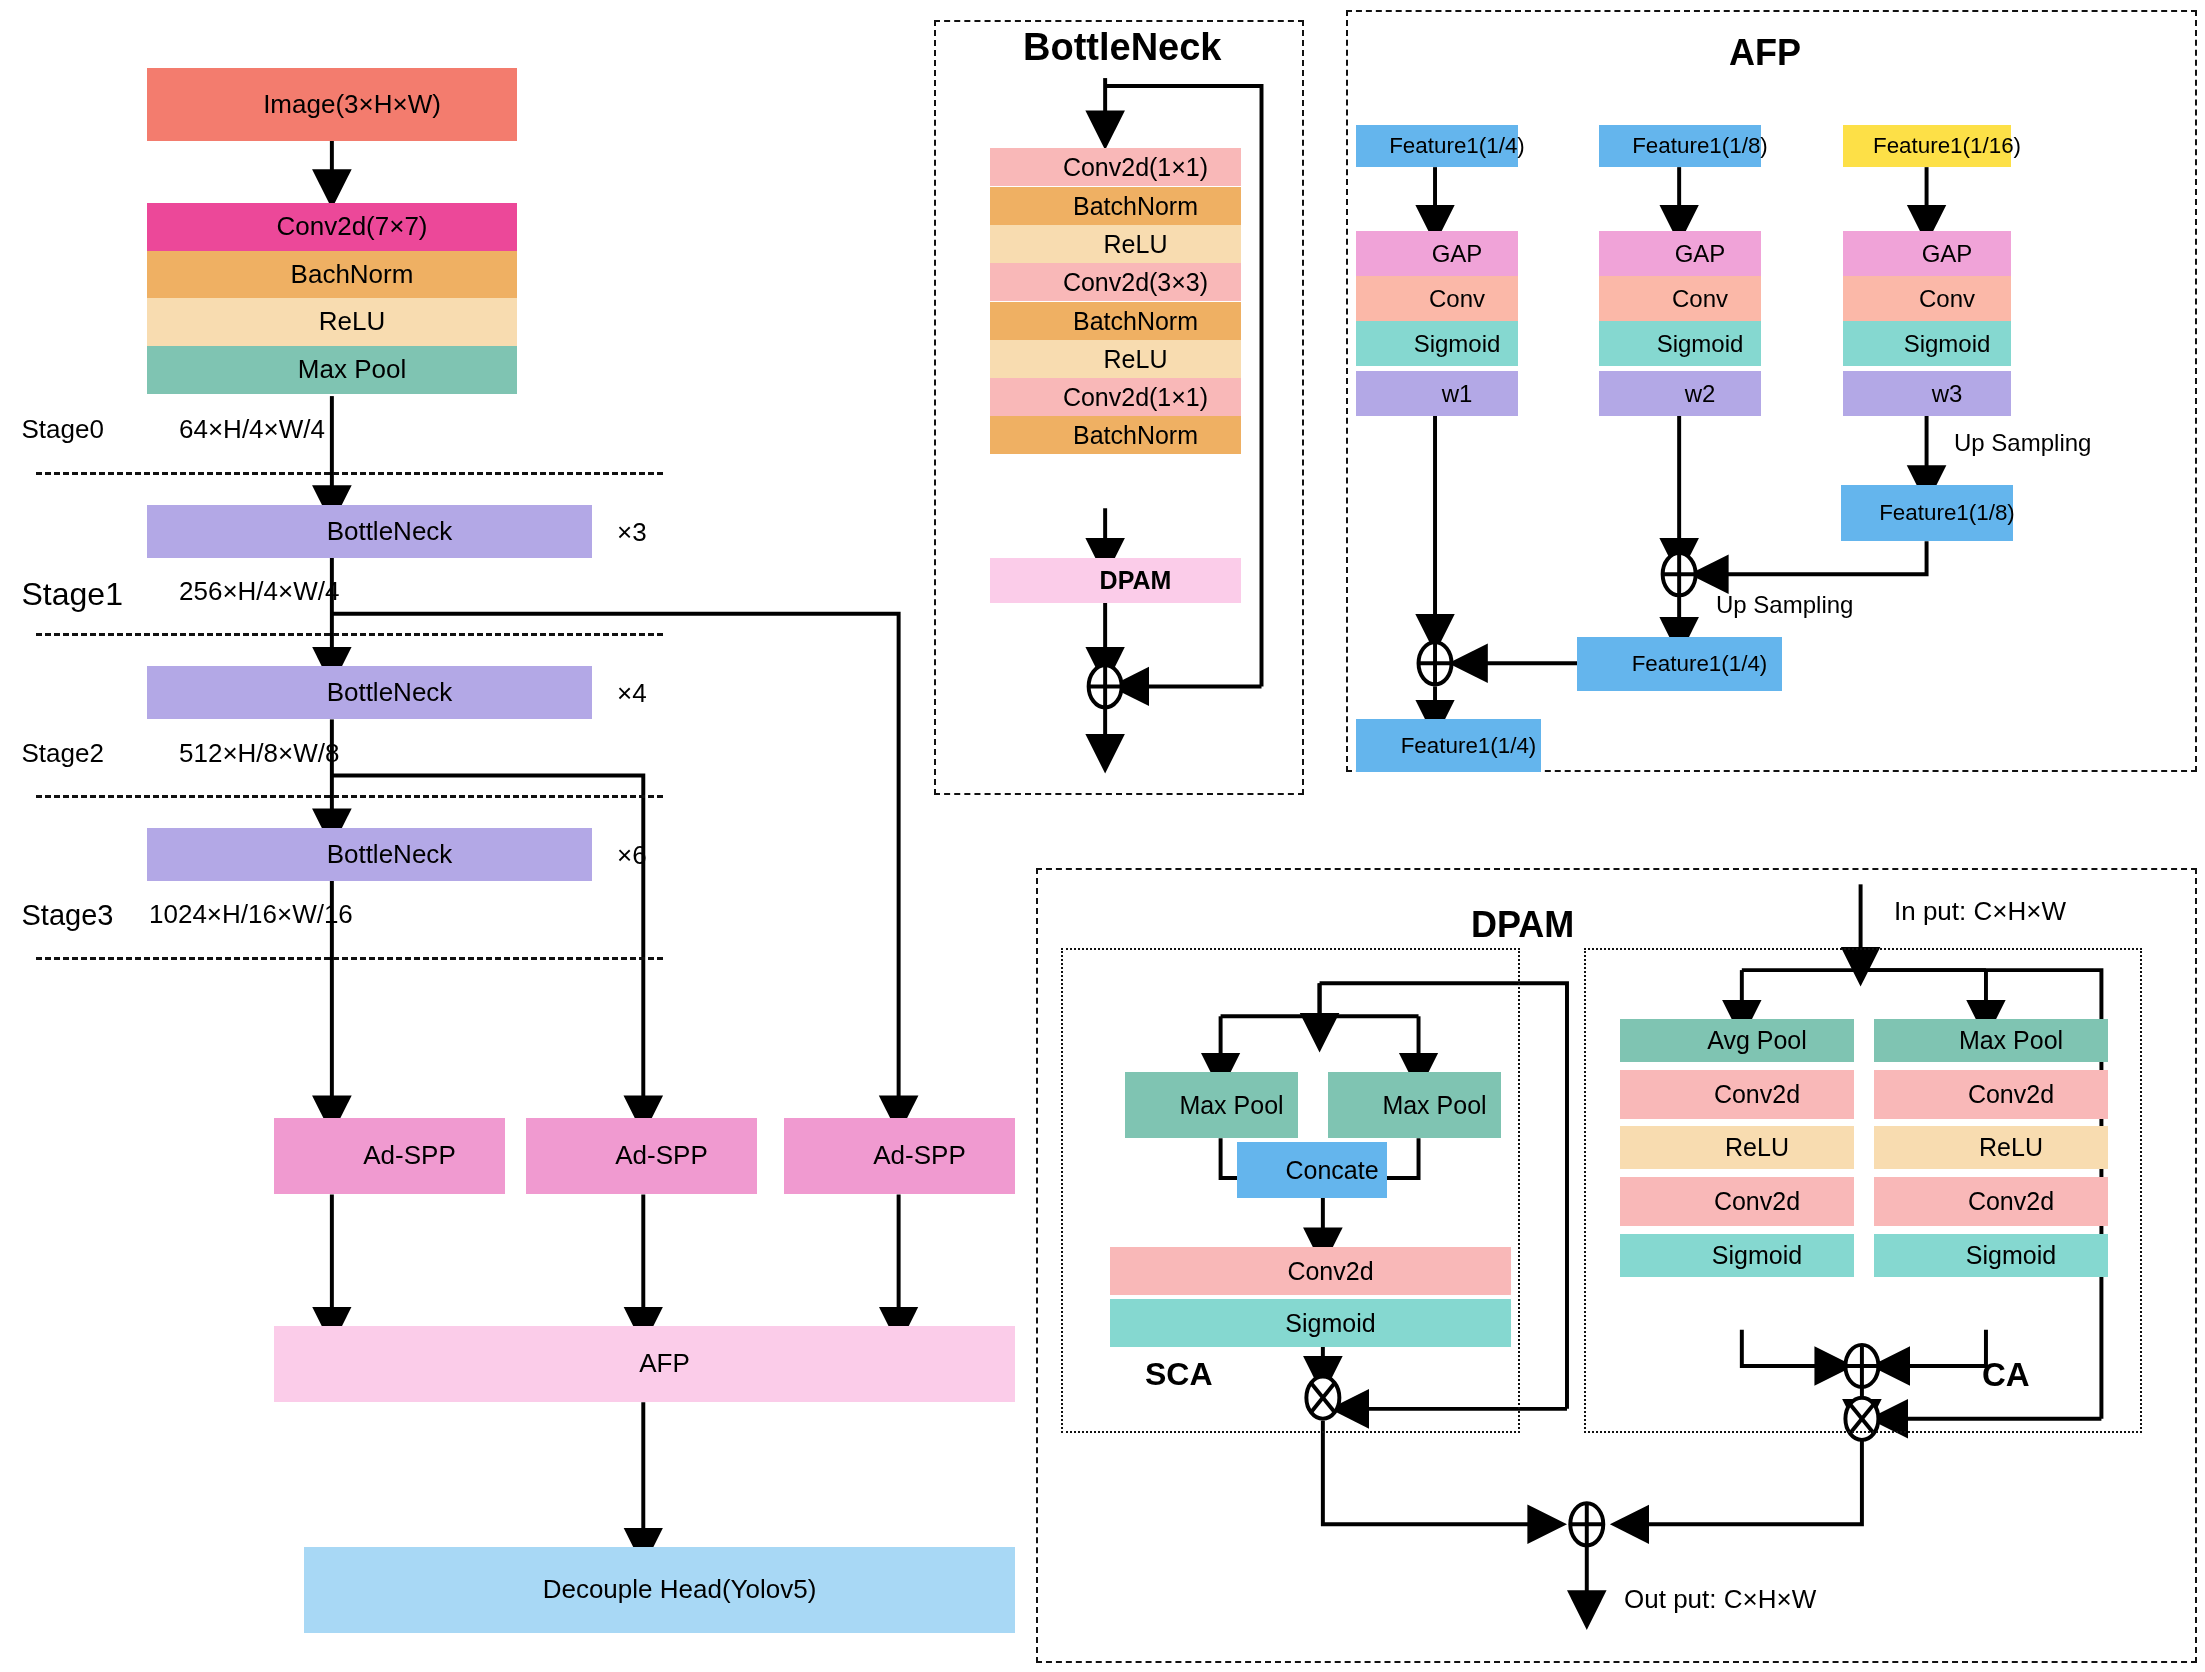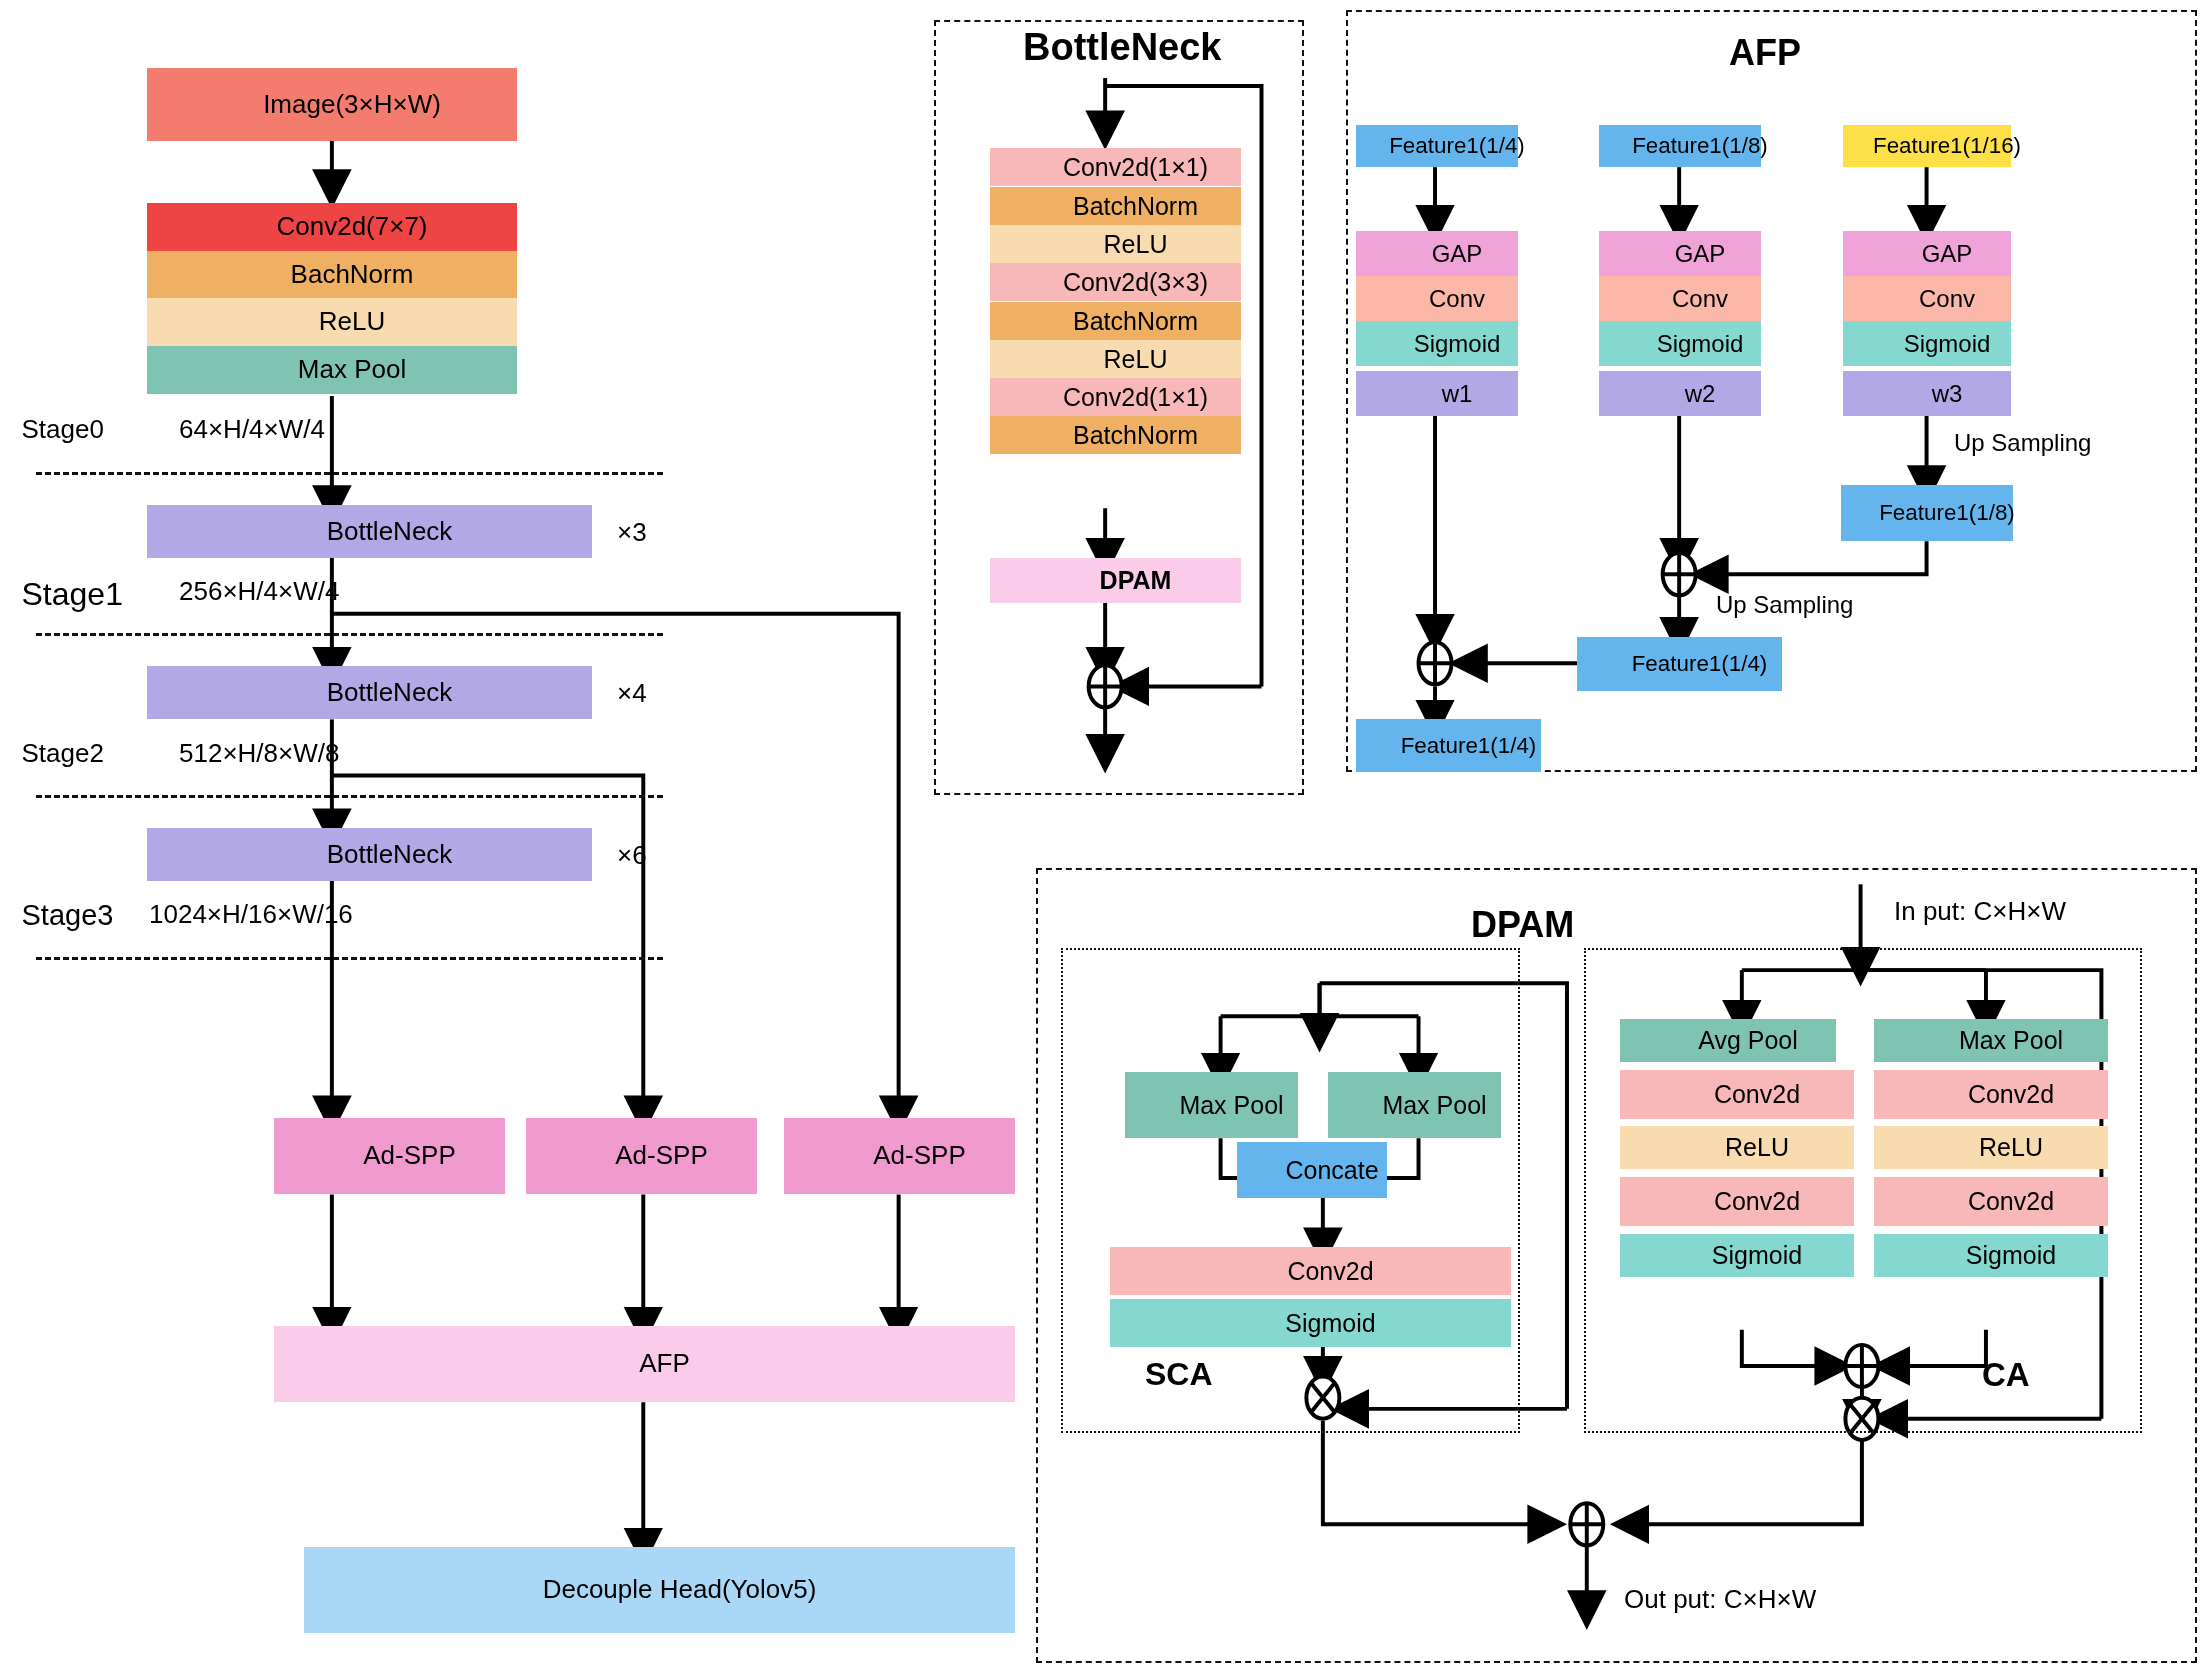--- a/index.html
+++ b/index.html
@@ -137,21 +137,21 @@
     </g>
     <g>
       <ellipse cx="2405" cy="2310" rx="25" ry="32" fill="#fff" stroke="#000" stroke-width="6"></ellipse>
       <line x1="2380" y1="2310" x2="2430" y2="2310" stroke="#000" stroke-width="6"></line>
       <line x1="2405" y1="2280" x2="2405" y2="2340" stroke="#000" stroke-width="6"></line>
     </g>
   </svg>
 
   <div class="box" style="left:147px;top:68px;width:370px;height:73px;background:#f37c6e;font-size:26px;">Image(3×H×W)</div>
 
-  <div class="box" style="left:147px;top:203px;width:370px;height:48px;background:#ef4444;font-size:26px;">Conv2d(7×7)</div>
+  <div class="box" style="left:147px;top:203px;width:370px;height:48px;background:#ec4899;font-size:26px;">Conv2d(7×7)</div>
   <div class="box" style="left:147px;top:251px;width:370px;height:48px;background:#efb063;font-size:26px;">BachNorm</div>
   <div class="box" style="left:147px;top:298px;width:370px;height:48px;background:#f8dcb0;font-size:26px;">ReLU</div>
   <div class="box" style="left:147px;top:346px;width:370px;height:48px;background:#7fc4b2;font-size:26px;">Max Pool</div>
 
   <div class="lbl" style="left:14.5px;top:414px;font-size:26px;">Stage0</div>
   <div class="lbl" style="left:172px;top:414px;font-size:26px;">64×H/4×W/4</div>
   <div class="dashline" style="left:36px;top:472px;width:627px;"></div>
 
   <div class="box" style="left:147px;top:505px;width:445px;height:53px;background:#b3a8e6;font-size:26px;">BottleNeck</div>
   <div class="lbl" style="left:610px;top:517px;font-size:26px;">×3</div>
@@ -235,21 +235,21 @@
 
   <div class="box" style="left:1125px;top:1072px;width:173px;height:66px;background:#7fc4b2;font-size:25px;">Max Pool</div>
   <div class="box" style="left:1328px;top:1072px;width:173px;height:66px;background:#7fc4b2;font-size:25px;">Max Pool</div>
   <div class="box" style="left:1237px;top:1142px;width:150px;height:56px;background:#64b5ed;font-size:25px;">Concate</div>
   <div class="box" style="left:1110px;top:1247px;width:401px;height:48px;background:#f9b8b8;font-size:25px;">Conv2d</div>
   <div class="box" style="left:1110px;top:1299px;width:401px;height:48px;background:#85d8d0;font-size:25px;">Sigmoid</div>
 
   <div class="panel dotted" style="left:1584px;top:948px;width:558px;height:485px;"></div>
   <div class="ttl" style="left:1982px;top:1356px;font-size:33px;">CA</div>
 
-  <div class="box" style="left:1620px;top:1019px;width:216px;height:43px;background:#7fc4b2;font-size:25px;">Avg Pool</div>
+  <div class="box" style="left:1620px;top:1019px;width:234px;height:43px;background:#7fc4b2;font-size:25px;">Avg Pool</div>
   <div class="box" style="left:1620px;top:1070px;width:234px;height:49px;background:#f9b8b8;font-size:25px;">Conv2d</div>
   <div class="box" style="left:1620px;top:1126px;width:234px;height:43px;background:#f8dcb0;font-size:25px;">ReLU</div>
   <div class="box" style="left:1620px;top:1177px;width:234px;height:49px;background:#f9b8b8;font-size:25px;">Conv2d</div>
   <div class="box" style="left:1620px;top:1234px;width:234px;height:43px;background:#85d8d0;font-size:25px;">Sigmoid</div>
 
   <div class="box" style="left:1874px;top:1019px;width:234px;height:43px;background:#7fc4b2;font-size:25px;">Max Pool</div>
   <div class="box" style="left:1874px;top:1070px;width:234px;height:49px;background:#f9b8b8;font-size:25px;">Conv2d</div>
   <div class="box" style="left:1874px;top:1126px;width:234px;height:43px;background:#f8dcb0;font-size:25px;">ReLU</div>
   <div class="box" style="left:1874px;top:1177px;width:234px;height:49px;background:#f9b8b8;font-size:25px;">Conv2d</div>
   <div class="box" style="left:1874px;top:1234px;width:234px;height:43px;background:#85d8d0;font-size:25px;">Sigmoid</div>

